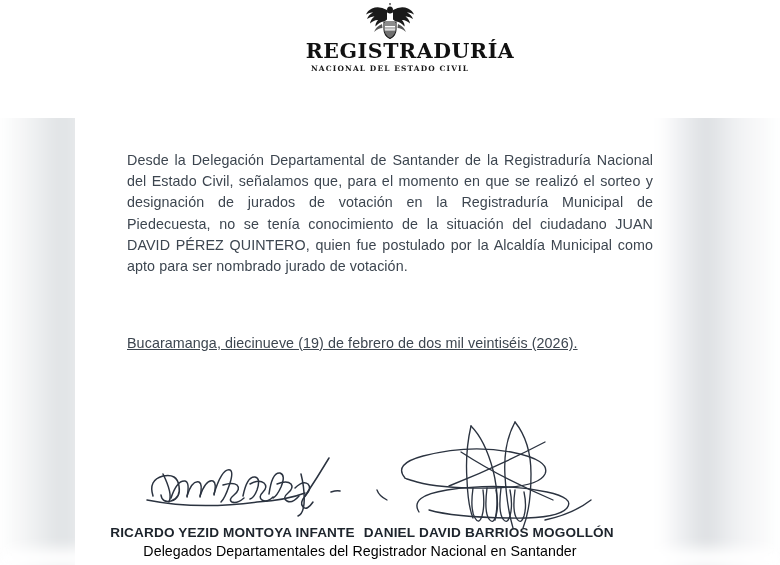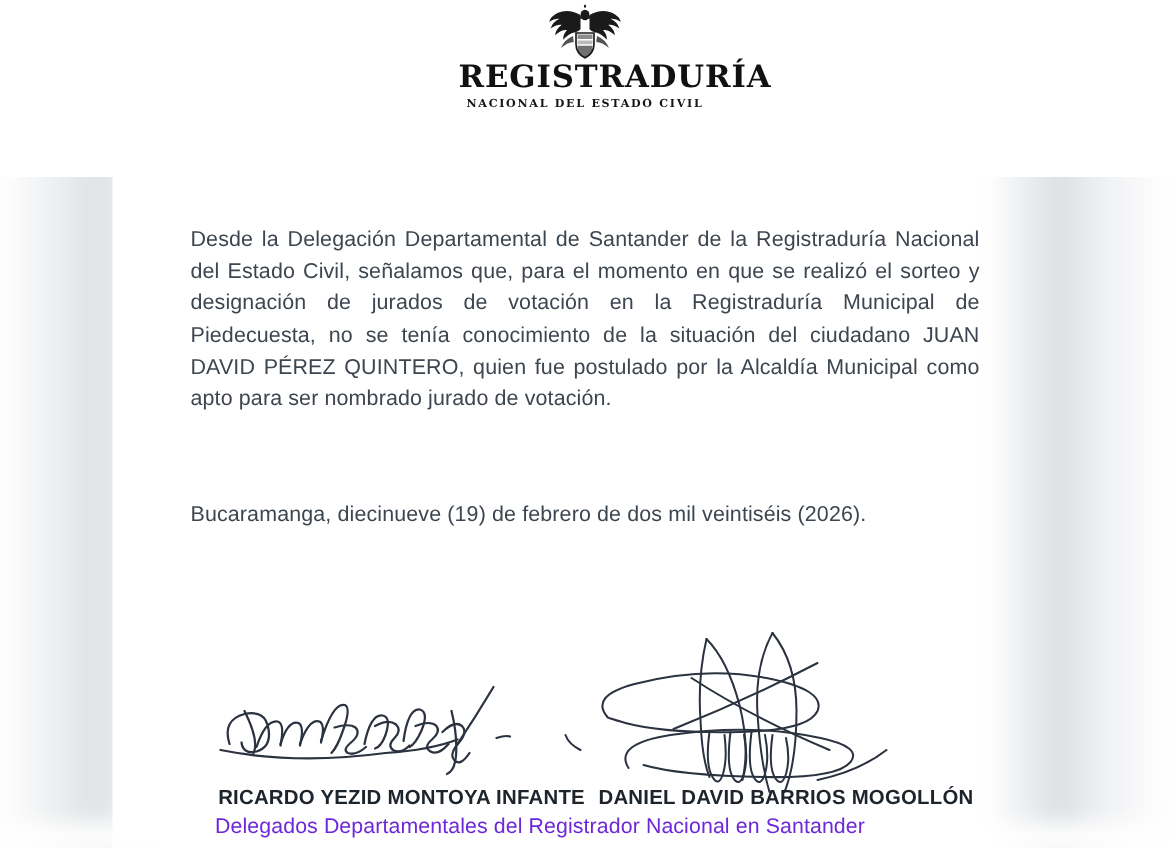--- a/index.html
+++ b/index.html
@@ -114,20 +114,21 @@
   #date-line {
     position: absolute;
     left: 52px;
     top: 225px;
     width: 526px;
     font-size: 14.3px;
     line-height: 21.2px;
     color: #3d4650;
     text-align: left;
     letter-spacing: 0.08px;
+    text-decoration: underline;
   }
 
   
   #sign-area {
     position: absolute;
     left: 0;
     top: 300px;
     width: 630px;
     height: 130px;
   }
@@ -144,38 +145,38 @@
     top: 8px;
     width: 250px;
     height: 120px;
   }
 
   
   #names-row {
     position: absolute;
     left: 0; right: 0;
     top: 415px;
-    text-align: right;
+    text-align: center;
     z-index: 4;
   }
   .signer-name {
     display: inline-block;
     font-size: 13.6px;
     font-weight: bold;
     color: #1d242c;
     letter-spacing: 0.15px;
   }
   #name-gap { display: inline-block; width: 9px; }
   #role-line {
     position: absolute;
     left: 0; right: 4px;
     top: 435px;
     text-align: center;
     font-size: 14.2px;
-    color: #6d28d9;
+    color: #000000;
     letter-spacing: 0.08px;
     z-index: 4;
   }
 </style>
 </head>
 <body>
 
 <div id="backdrop"></div>
 <div id="backdrop-top"></div>
 <div id="backdrop-bottom"></div>

